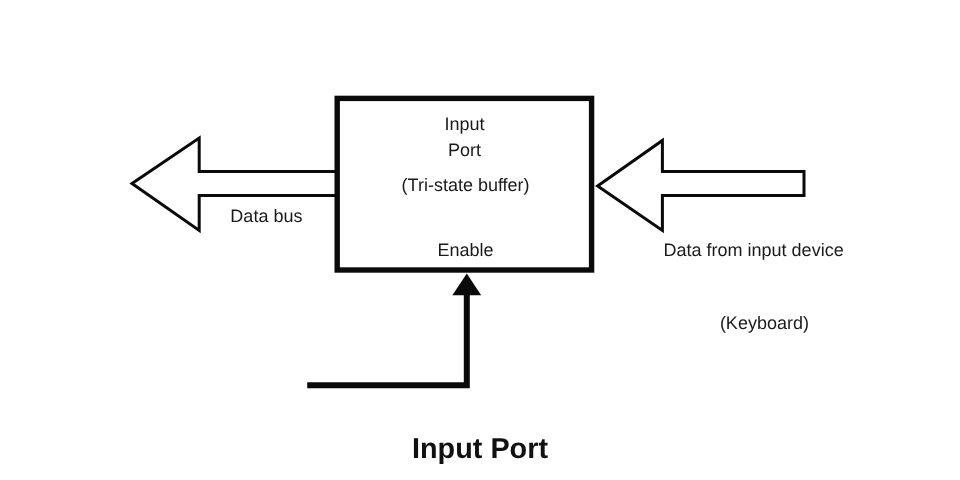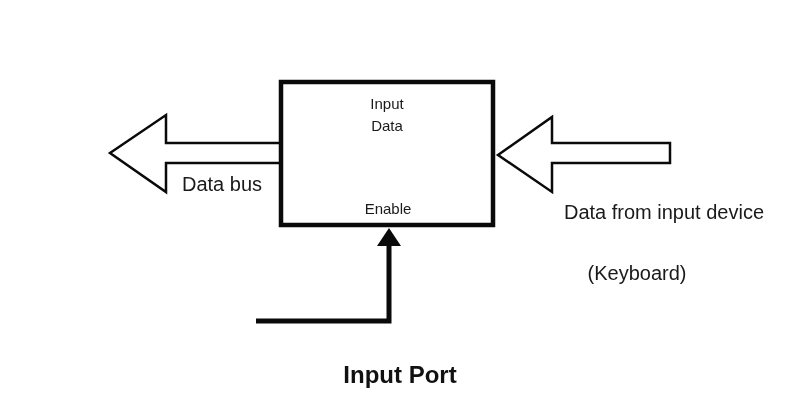--- a/index.html
+++ b/index.html
@@ -41,21 +41,21 @@
     stroke-width:5;
   }
   .enable-head{
     fill:var(--stroke-color);
     stroke:none;
   }
   .lbl{
     position:absolute;
     transform:translateX(-50%);
     white-space:nowrap;
-    font-size:20px;
+    font-size:15px;
     line-height:1.2;
     color:#1a1a1a;
     text-align:center;
   }
   .lbl sub{
     font-size:0.62em;
     vertical-align:-0.28em;
     line-height:0;
   }
   .d-range{font-size:17px;}
@@ -77,23 +77,24 @@
 
     <polygon class="outline-shape" points="498,155 552,117 552,143 670,143 670,163 552,163 552,192"></polygon>
 
     <rect class="box-shape" x="281" y="82" width="212" height="143"></rect>
 
     <polyline class="enable-line" points="256,321 389,321 389,238"></polyline>
     <polygon class="enable-head" points="389,228 377,246 401,246"></polygon>
   </svg>
 
   <div class="lbl box-text" style="left:387px;top:95px;">Input</div>
-  <div class="lbl box-text" style="left:387px;top:117px;">Data</div>
+  <div class="lbl box-text" style="left:387px;top:117px;">Port</div>
+  <div class="lbl box-text" style="left:388px;top:146px;">(Tri-state buffer)</div>
   <div class="lbl box-text" style="left:388px;top:200px;">Enable</div>
 
   <div class="lbl" style="left:222px;top:172px;">Data bus</div>
 
-  <div class="lbl" style="left:664px;top:200px;">Data from input device</div>
+  <div class="lbl" style="left:628px;top:200px;">Data from input device</div>
   <div class="lbl" style="left:637px;top:221px;margin-top:40px;">(Keyboard)</div>
 
   <div class="lbl diagram-title" style="left:400px;top:361px;">Input Port</div>
 
 </div>
 
 </body></html>

